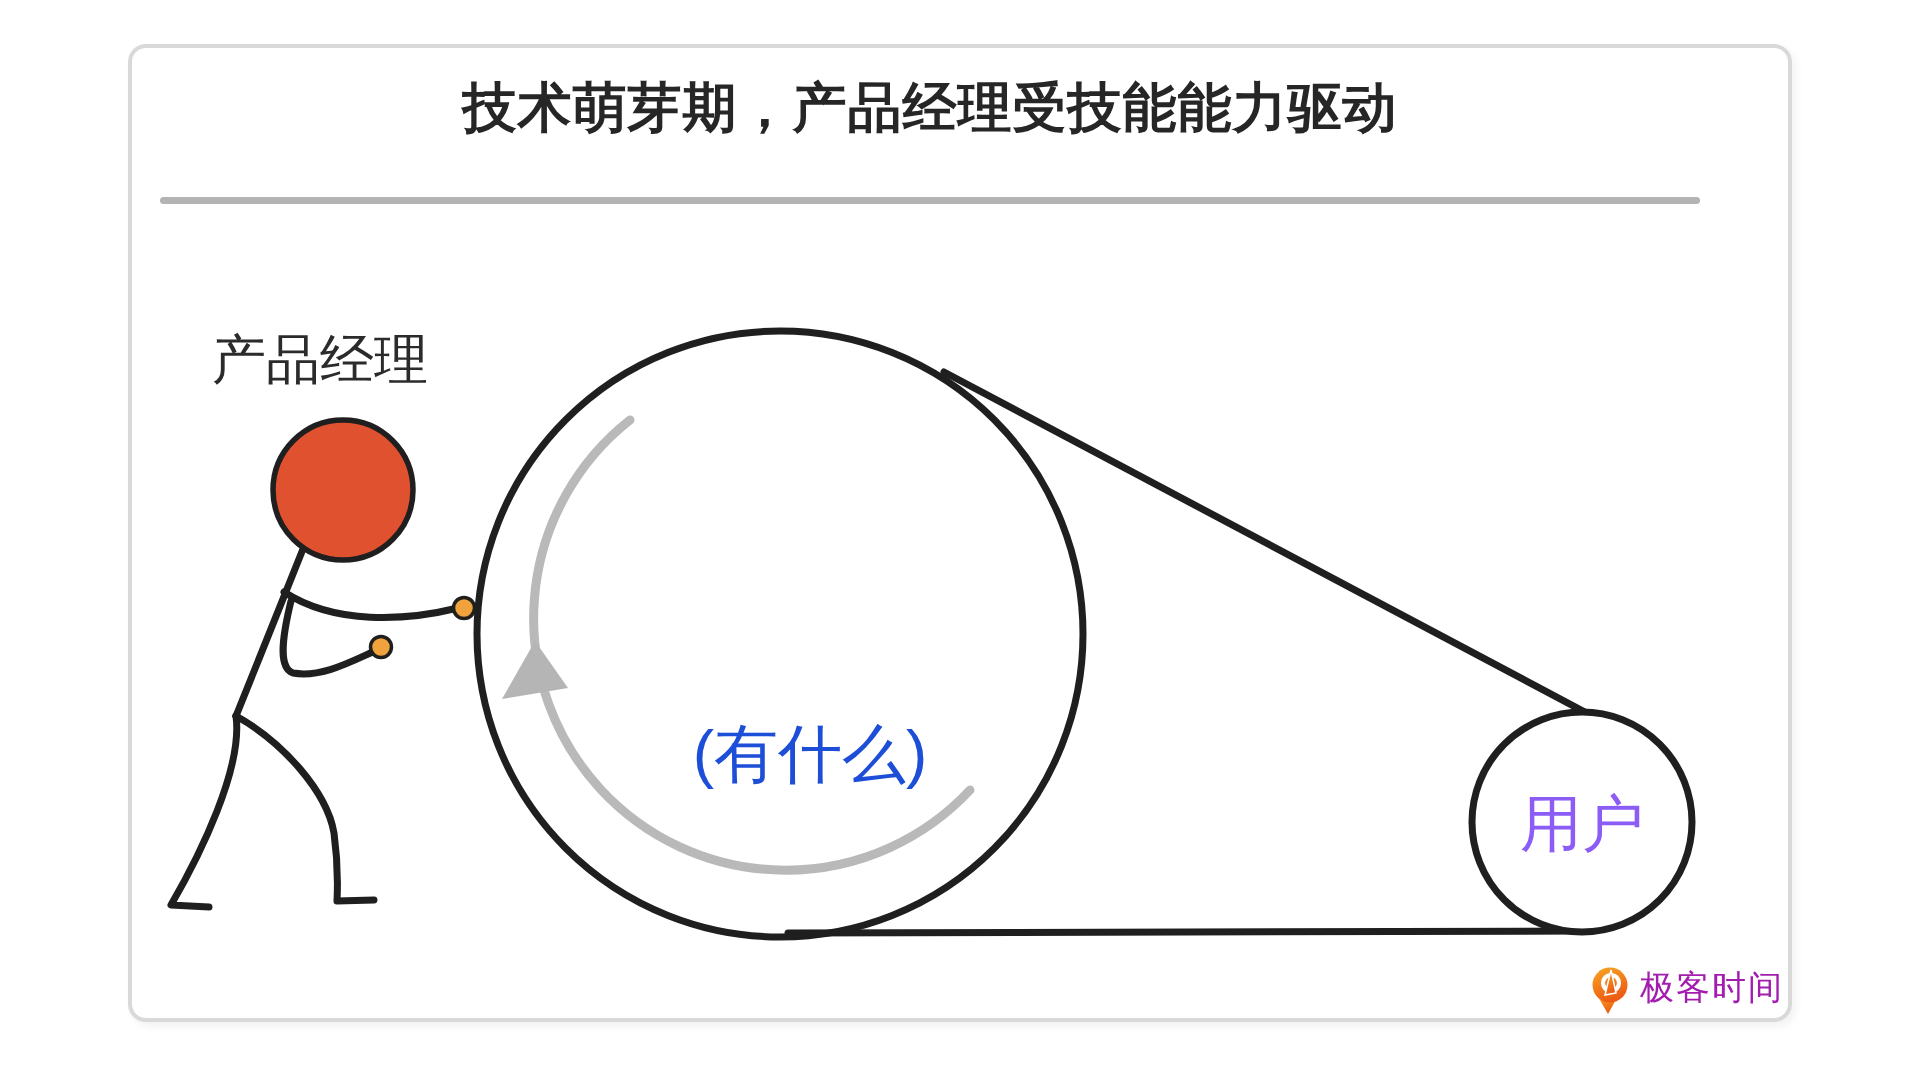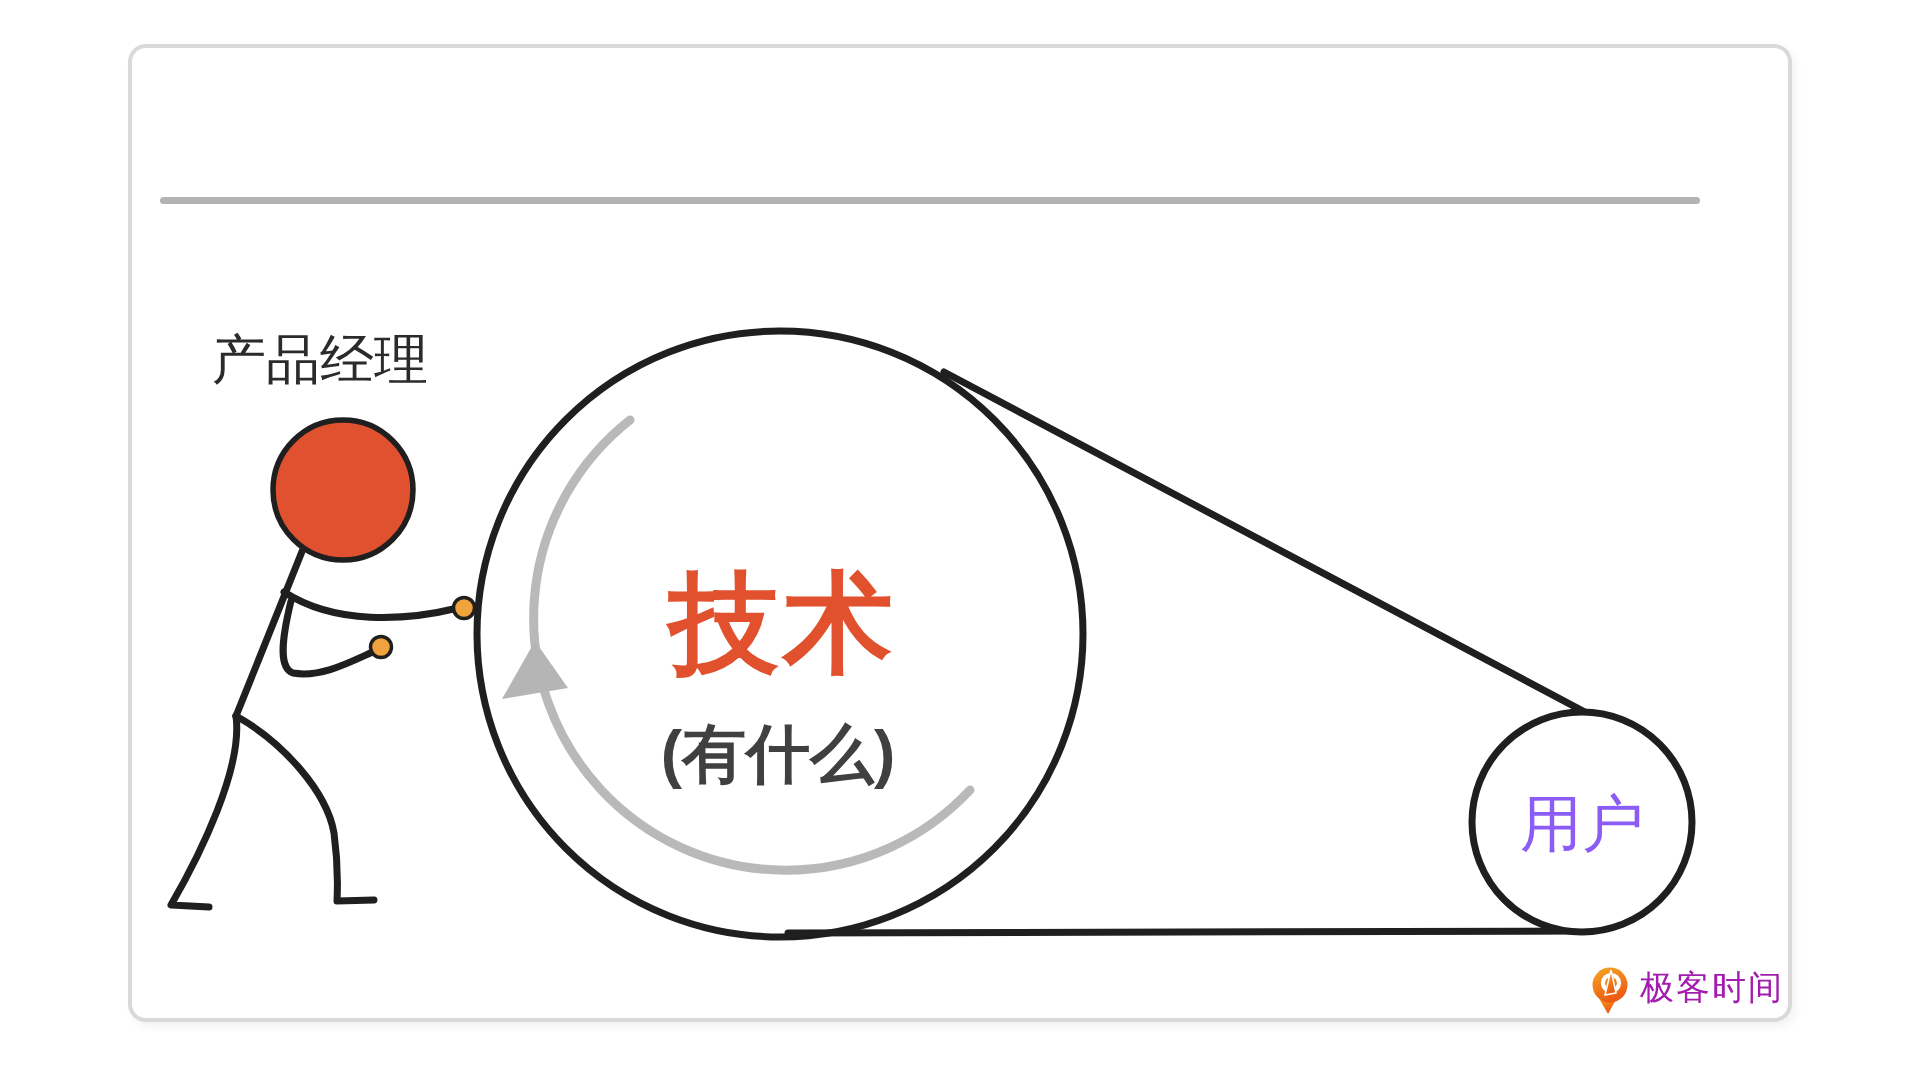--- a/index.html
+++ b/index.html
@@ -69,25 +69,25 @@
   }
   .wheel-main {
     left: 783px;
     top: 623px;
     font-size: 110px;
     font-weight: 600;
     color: #e2512e;
     letter-spacing: 4px;
   }
   .wheel-sub {
-    left: 778px;
+    left: 810px;
     top: 754px;
     font-size: 64px;
-    font-weight: 700;
-    color: #404040;
+    font-weight: 400;
+    color: #1d4ed8;
   }
   .user-label {
     left: 1582px;
     top: 824px;
     font-size: 62px;
     color: #8b5cf6;
   }
   .brand {
     position: absolute;
     left: 1640px;
@@ -99,20 +99,21 @@
     white-space: nowrap;
   }
 </style>
 </head>
 <body>
 
 <div class="stage">
 
   <div class="card"></div>
 
+  <div class="title">技术萌芽期，产品经理受技能能力驱动</div>
 
   <div class="divider"></div>
 
   <svg class="drawing" viewBox="0 0 1920 1072" xmlns="http://www.w3.org/2000/svg">
     <defs>
       <linearGradient id="logoGrad" x1="0" y1="0" x2="0.4" y2="1">
         <stop offset="0" stop-color="#f7a823"></stop>
         <stop offset="1" stop-color="#ec5b13"></stop>
       </linearGradient>
     </defs>
@@ -145,21 +146,20 @@
     <g>
       <polygon points="1597,995 1608,1014 1618,996" fill="url(#logoGrad)"></polygon>
       <circle cx="1610" cy="985" r="17.5" fill="url(#logoGrad)"></circle>
       <circle cx="1611" cy="983" r="8" fill="none" stroke="#ffffff" stroke-width="4.2"></circle>
       <path d="M 1611 970 L 1605 995 L 1616 993 Z" fill="url(#logoGrad)" stroke="#ffffff" stroke-width="1.5"></path>
     </g>
   </svg>
 
   <div class="lbl person-label">产品经理</div>
 
-  <div class="lbl wheel-main">技术</div>
 
   <div class="lbl wheel-sub">(有什么)</div>
 
   <div class="lbl user-label">用户</div>
 
   <div class="brand">极客时间</div>
 
 </div>
 
 </body></html>

